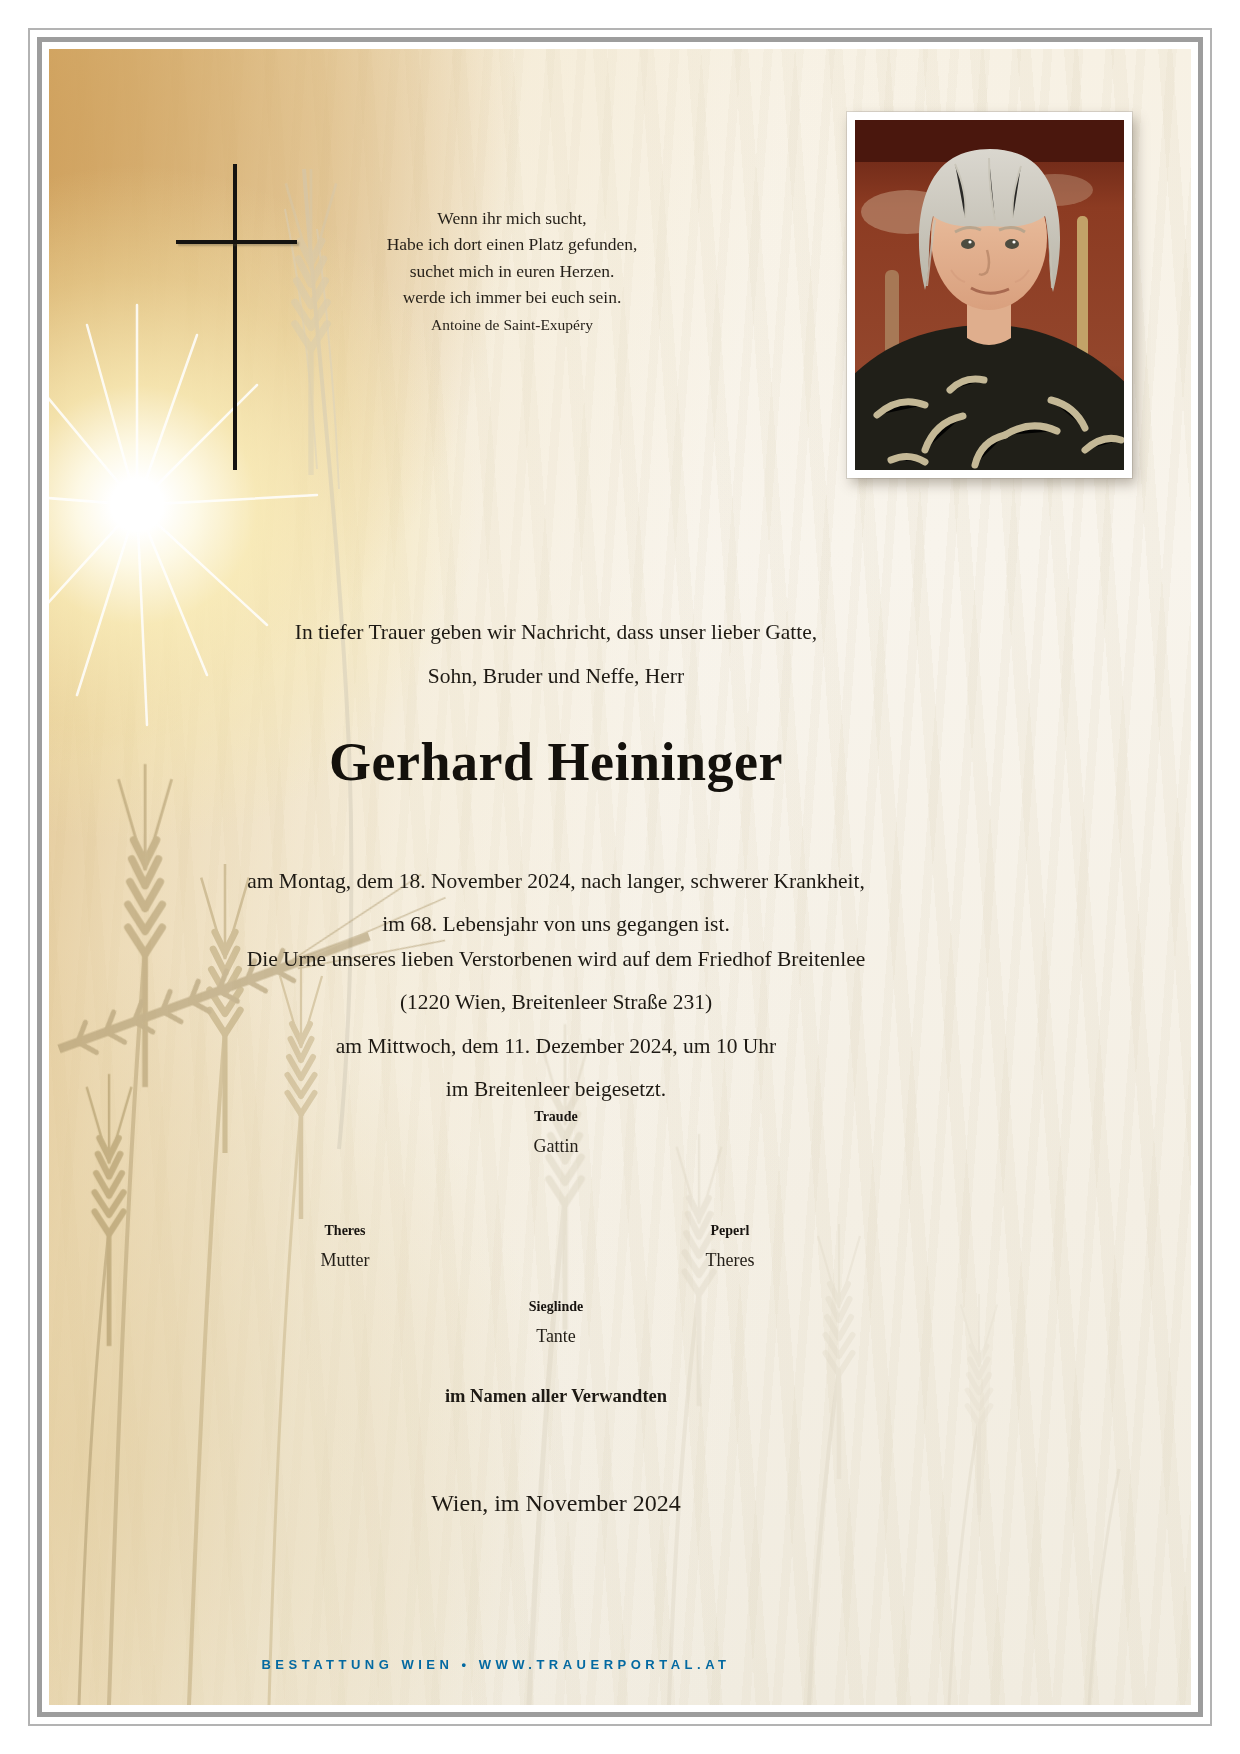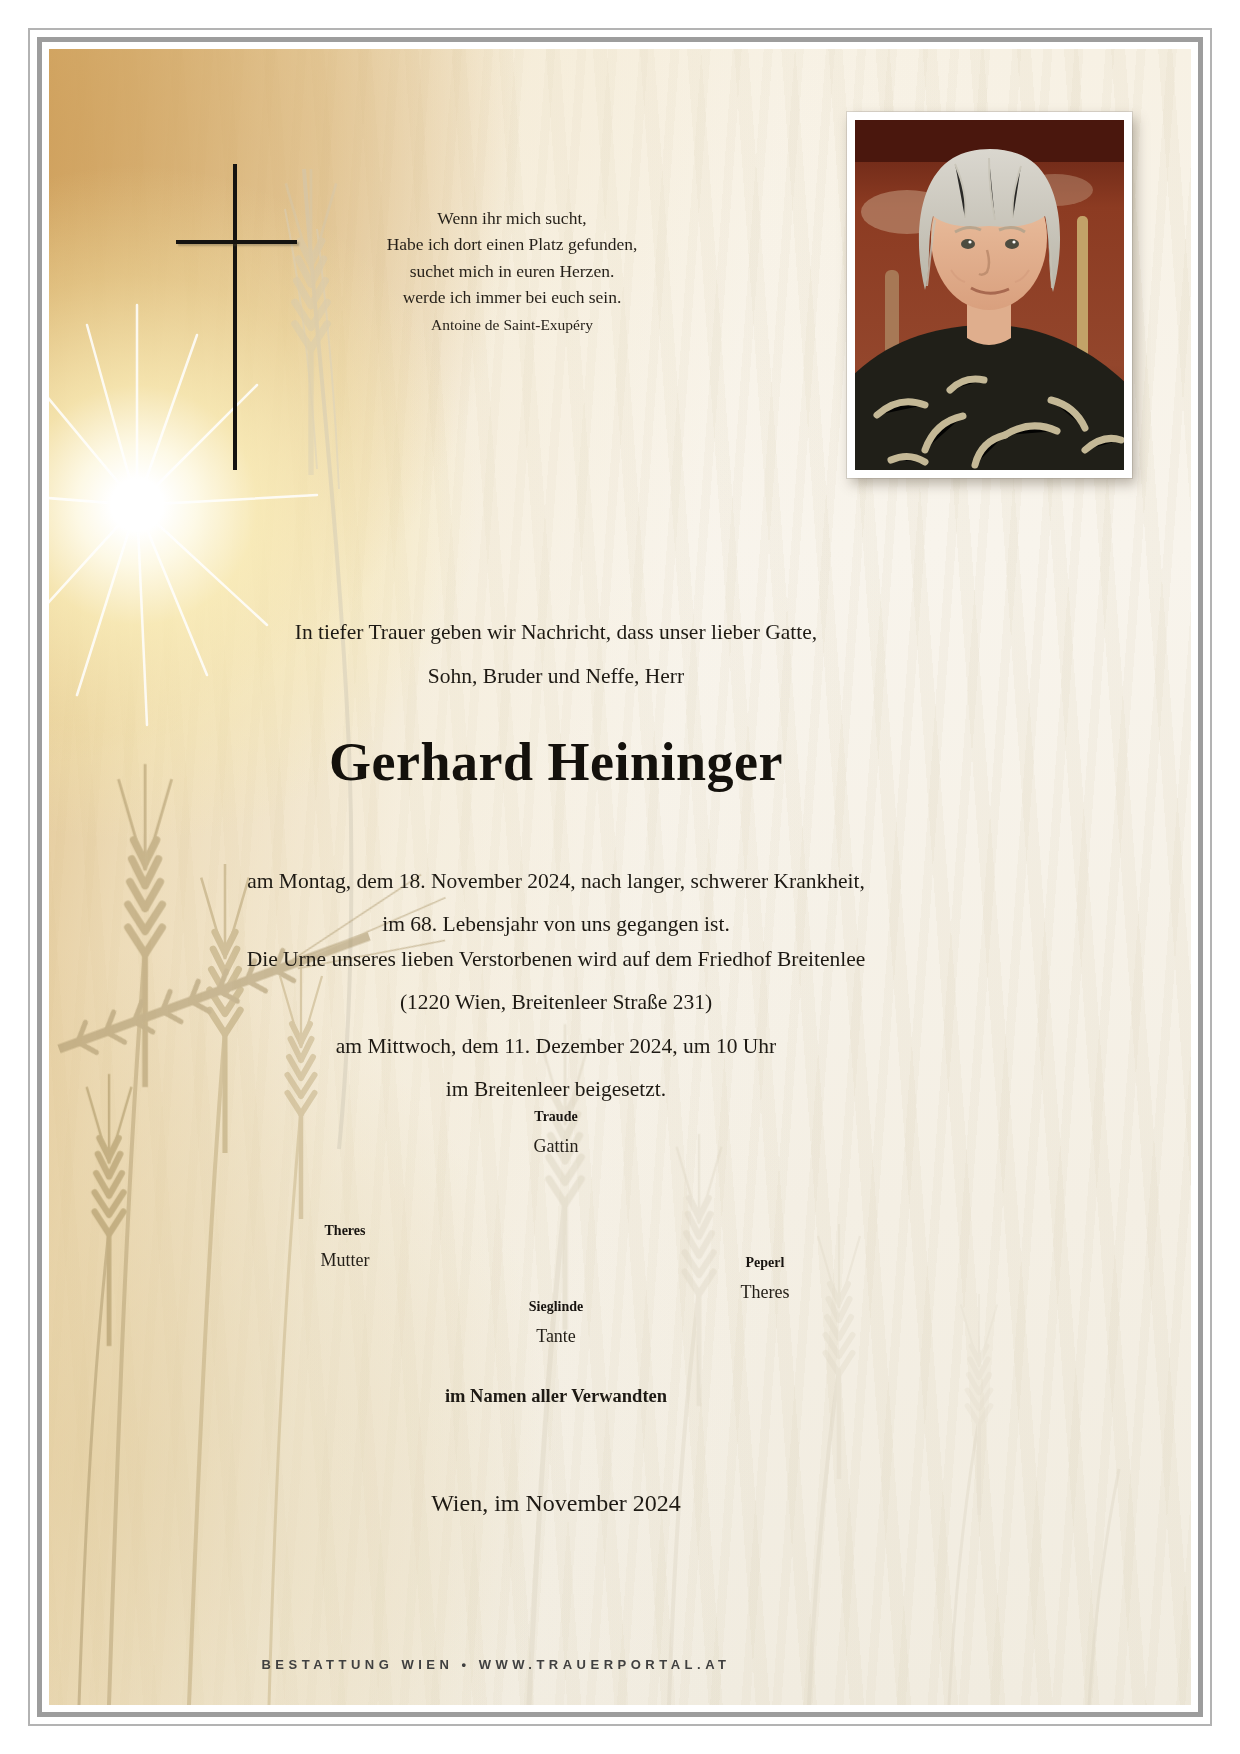--- a/index.html
+++ b/index.html
@@ -43,29 +43,29 @@
   .name{top:731px;font-size:54px;font-weight:bold;letter-spacing:0.5px;color:#14110c;}
   .death-info{top:860px;font-size:21.5px;line-height:2.0;}
   .funeral-info{top:938px;font-size:21.5px;line-height:2.02;}
   .mourner-name{font-size:14px;font-weight:bold;line-height:1;color:#181410;}
   .mourner-rel{font-size:18px;line-height:1;color:#241f18;}
   .m-traude{top:1110px;}
   .m-traude .mourner-rel{margin-top:13px;}
   .m-side{position:absolute;width:300px;text-align:center;top:1224px;}
   .m-side .mourner-rel{margin-top:13px;}
   .m-theres{left:195px;}
-  .m-peperl{left:615px;margin-top:32px;}
+  .m-peperl{left:580px;}
   .m-sieglinde{top:1300px;}
   .m-sieglinde .mourner-rel{margin-top:13px;}
   .closing{top:1386px;font-size:18.5px;font-weight:bold;}
   .place-date{top:1490px;font-size:24px;}
 
   .footer{position:absolute;left:0;top:1657px;width:992px;text-align:center;
     font-family:"Liberation Sans", sans-serif;font-size:13px;font-weight:bold;
-    letter-spacing:4.5px;color:#404040;}
+    letter-spacing:4.5px;color:#0369a1;}
 </style>
 </head>
 <body>
 
 <div class="page">
 
   <div class="content-bg"></div>
 
   <svg class="wheat-svg" viewBox="0 0 1142 1656" fill="none">
     <defs>

